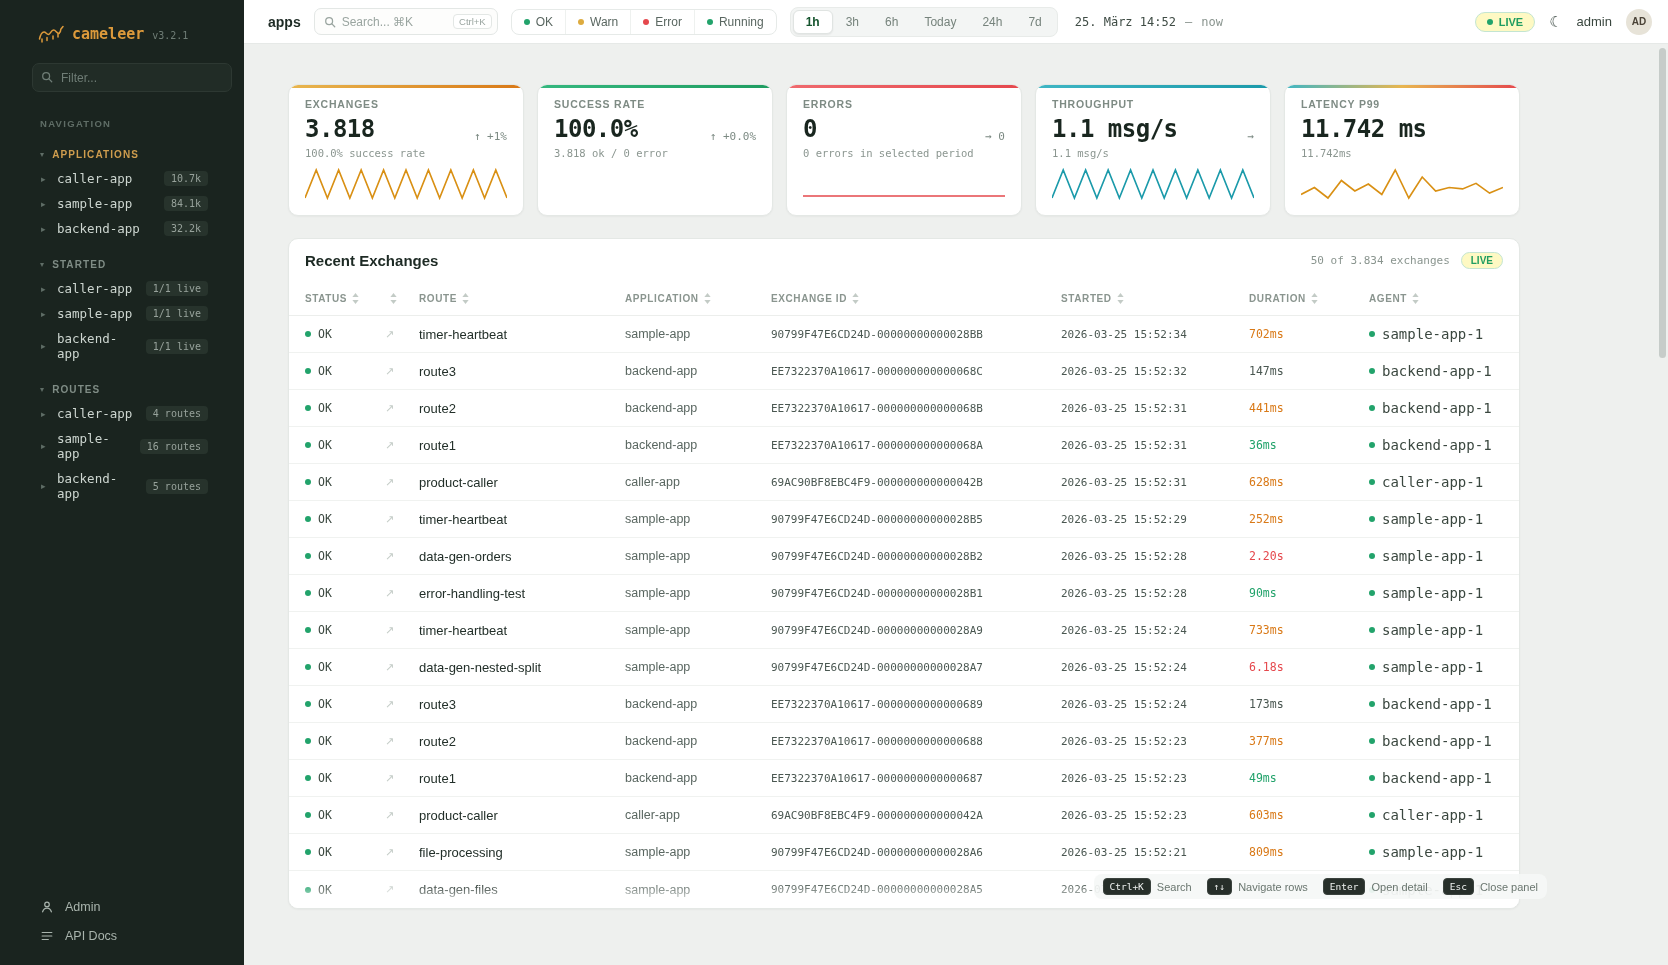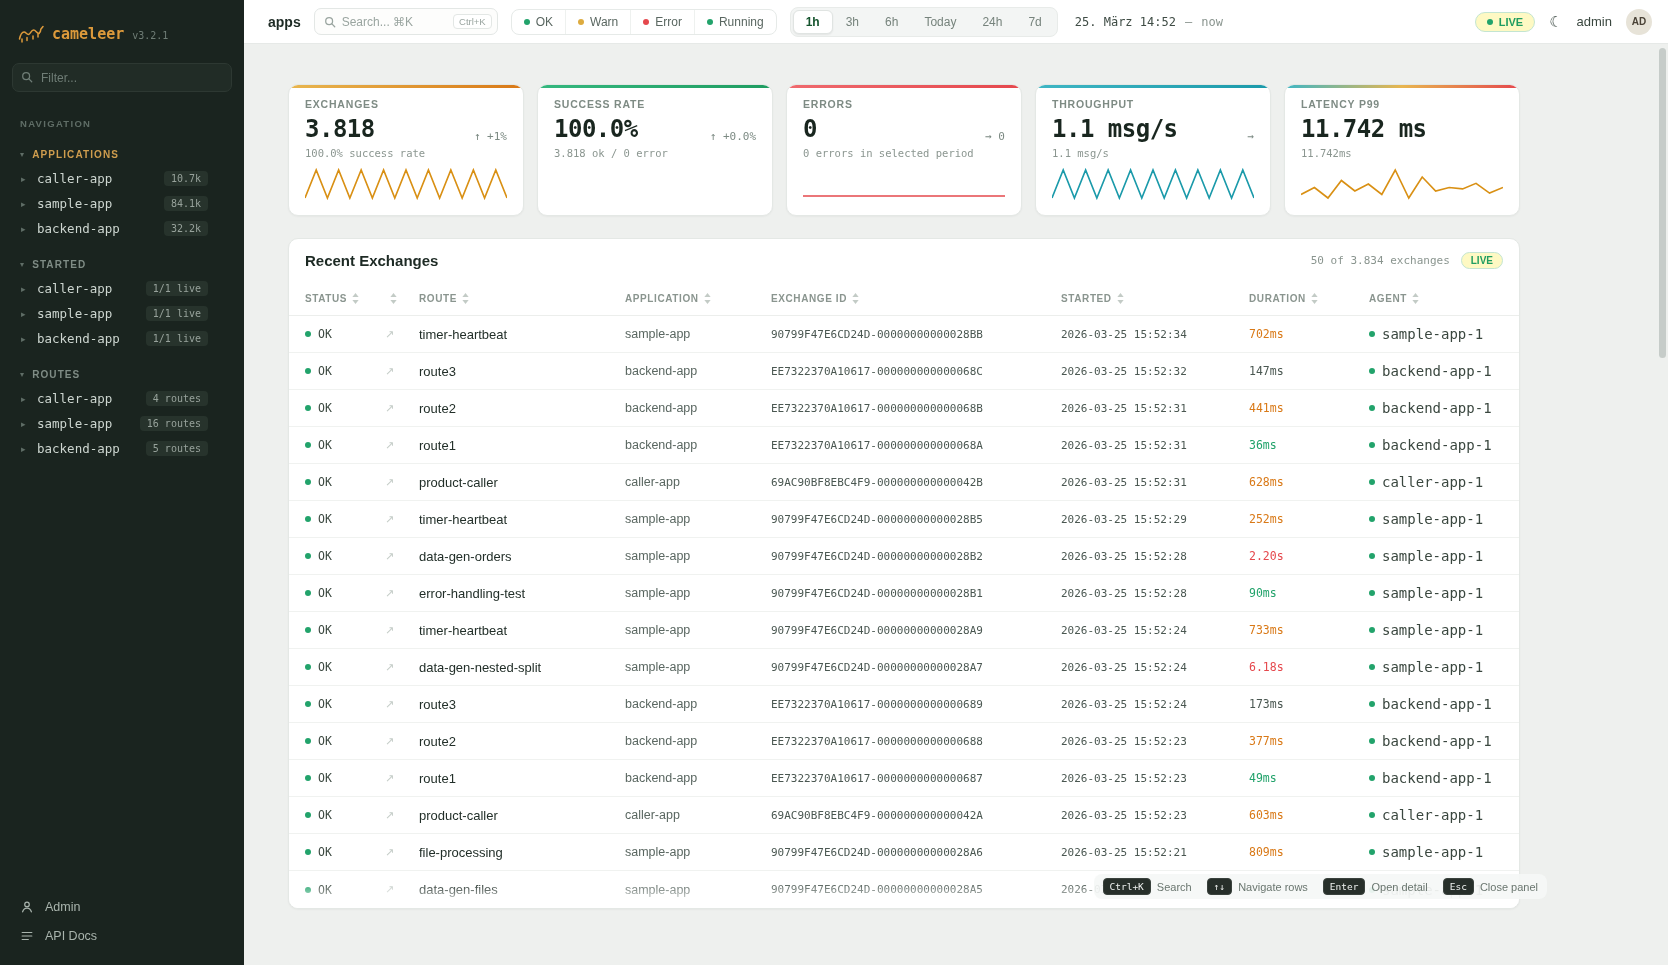--- a/index.html
+++ b/index.html
@@ -4,21 +4,21 @@
 <style>
   * { box-sizing: border-box; margin: 0; padding: 0; }
   html,body { width:1668px; height:965px; overflow:hidden; }
   body { font-family:"Liberation Sans","DejaVu Sans",sans-serif; background:#eef0ee; color:#1d2a24; font-size:13px; }
   .mono { font-family:"DejaVu Sans Mono",monospace; }
   button { font-family:inherit; background:none; border:none; cursor:pointer; color:inherit; }
 
   .layout { display:flex; height:100%; }
 
   
-  .sidebar { width:244px; flex-shrink:0; background:#1a241f; color:#cfd8d2; display:flex; flex-direction:column; }
+  .sidebar { width:244px; flex-shrink:0; background:#1a241f; color:#cfd8d2; display:flex; flex-direction:column;padding-left:20px; }
   .side-logo { display:flex; align-items:baseline; gap:8px; padding:17px 18px 10px; }
   .side-logo svg { position:relative; top:4px; }
   .logo-name { font-family:"DejaVu Sans Mono",monospace; font-weight:700; font-size:15px; color:#dd9a3b; }
   .logo-ver { font-family:"DejaVu Sans Mono",monospace; font-size:10px; color:#6f7d76; }
   .side-filter { margin:10px 12px 0; position:relative;border-radius:9px; }
   .side-filter svg { position:absolute; left:9px; top:8px; }
   .side-filter input { width:100%; height:29px; background:#212c26; border:1px solid #2d3832; border-radius:7px; color:#cfd8d2; font-size:12px; padding:0 8px 0 28px; outline:none; }
   .side-filter input::placeholder { color:#6f7d76; }
   .nav-label { padding:26px 20px 2px; font-size:9.5px; letter-spacing:1.3px; font-weight:700; color:#5f6d66; }
   .side-section { margin-top:14px; }

